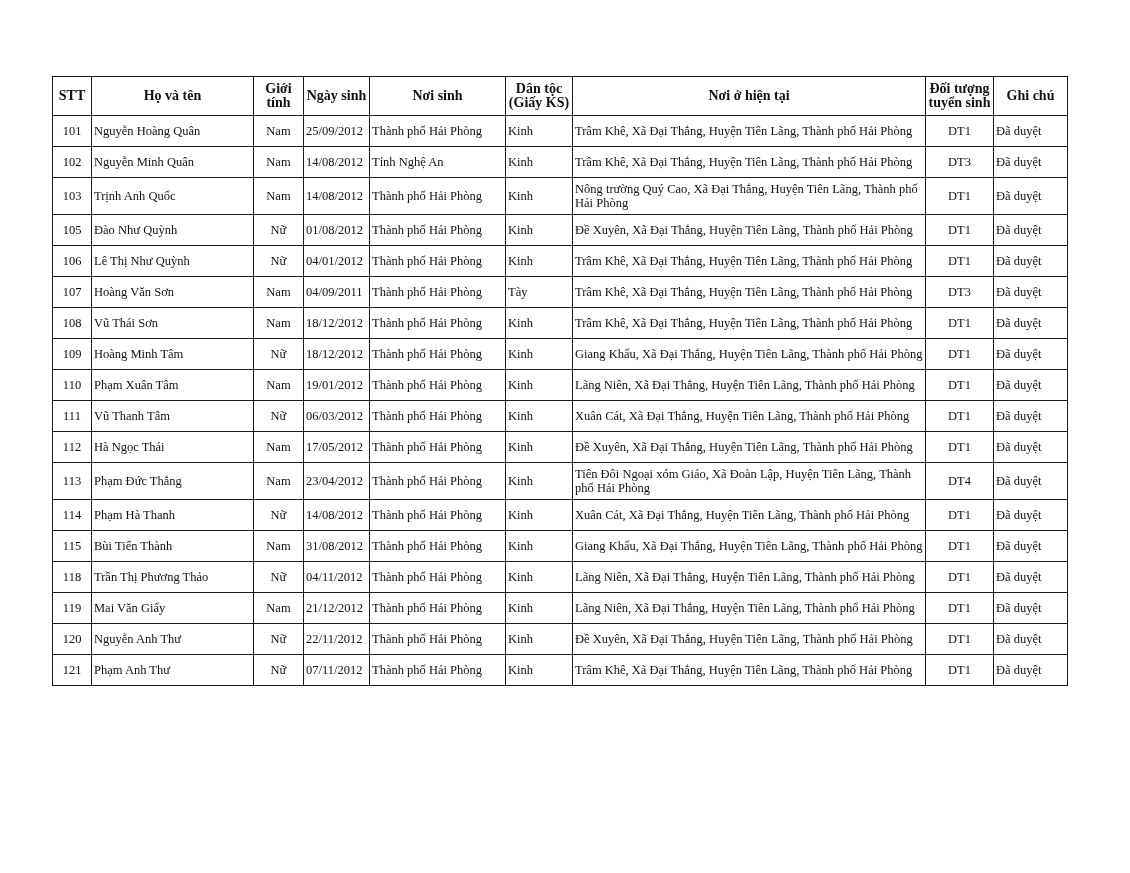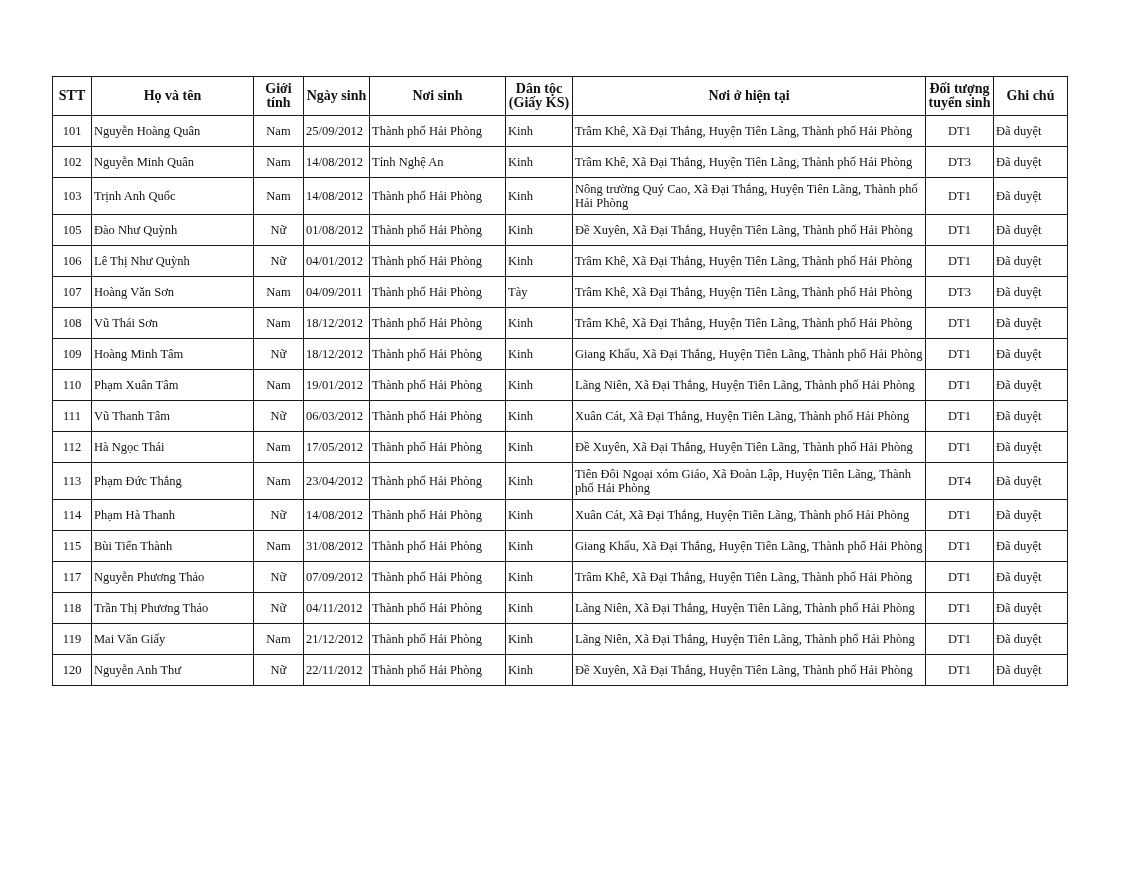--- a/index.html
+++ b/index.html
@@ -192,31 +192,20 @@
         <td class="l">Bùi Tiến Thành</td>
         <td class="c">Nam</td>
         <td class="l">31/08/2012</td>
         <td class="l">Thành phố Hải Phòng</td>
         <td class="l">Kinh</td>
         <td class="l addr">Giang Khẩu, Xã Đại Thắng, Huyện Tiên Lãng, Thành phố Hải Phòng</td>
         <td class="c">DT1</td>
         <td class="l">Đã duyệt</td>
       </tr>
       <tr>
-        <td class="c">117</td>
-        <td class="l">Nguyễn Phương Thảo</td>
-        <td class="c">Nữ</td>
-        <td class="l">07/09/2012</td>
-        <td class="l">Thành phố Hải Phòng</td>
-        <td class="l">Kinh</td>
-        <td class="l addr">Trâm Khê, Xã Đại Thắng, Huyện Tiên Lãng, Thành phố Hải Phòng</td>
-        <td class="c">DT1</td>
-        <td class="l">Đã duyệt</td>
-      </tr>
-      <tr>
         <td class="c">118</td>
         <td class="l">Trần Thị Phương Thảo</td>
         <td class="c">Nữ</td>
         <td class="l">04/11/2012</td>
         <td class="l">Thành phố Hải Phòng</td>
         <td class="l">Kinh</td>
         <td class="l addr">Lãng Niên, Xã Đại Thắng, Huyện Tiên Lãng, Thành phố Hải Phòng</td>
         <td class="c">DT1</td>
         <td class="l">Đã duyệt</td>
       </tr>
@@ -232,17 +221,28 @@
         <td class="l">Đã duyệt</td>
       </tr>
       <tr>
         <td class="c">120</td>
         <td class="l">Nguyễn Anh Thư</td>
         <td class="c">Nữ</td>
         <td class="l">22/11/2012</td>
         <td class="l">Thành phố Hải Phòng</td>
         <td class="l">Kinh</td>
         <td class="l addr">Đề Xuyên, Xã Đại Thắng, Huyện Tiên Lãng, Thành phố Hải Phòng</td>
+        <td class="c">DT1</td>
+        <td class="l">Đã duyệt</td>
+      </tr>
+      <tr>
+        <td class="c">121</td>
+        <td class="l">Phạm Anh Thư</td>
+        <td class="c">Nữ</td>
+        <td class="l">07/11/2012</td>
+        <td class="l">Thành phố Hải Phòng</td>
+        <td class="l">Kinh</td>
+        <td class="l addr">Trâm Khê, Xã Đại Thắng, Huyện Tiên Lãng, Thành phố Hải Phòng</td>
         <td class="c">DT1</td>
         <td class="l">Đã duyệt</td>
       </tr>
     </tbody>
 </table>
 
 </body></html>

